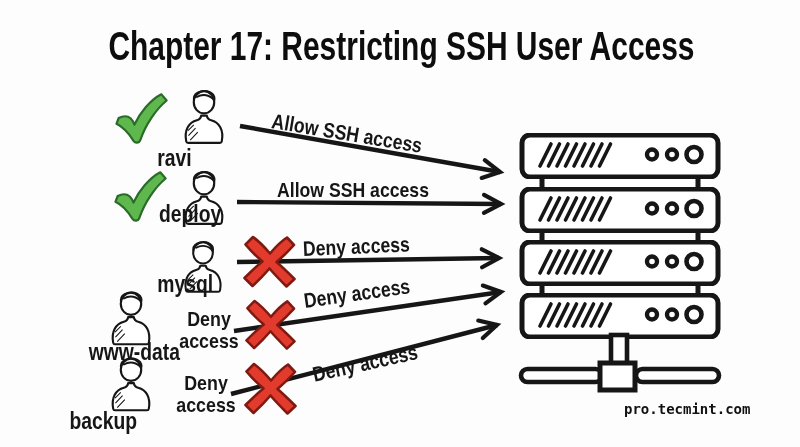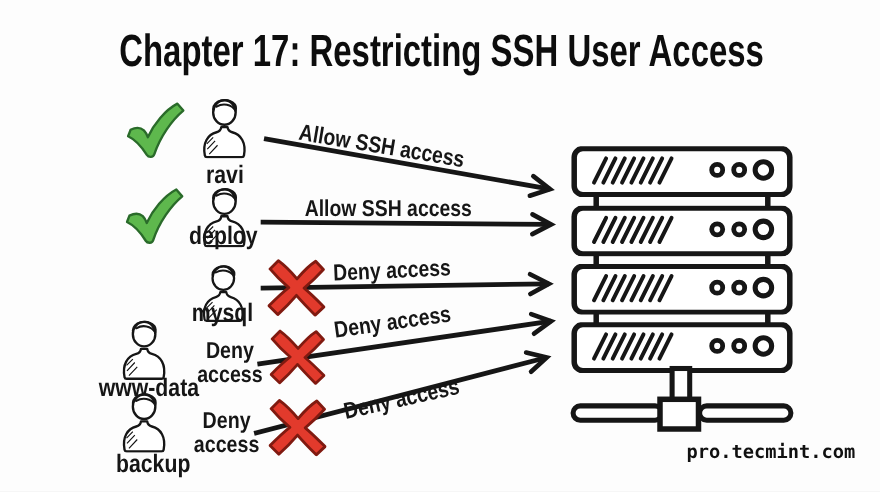--- a/index.html
+++ b/index.html
@@ -18,36 +18,36 @@
   }
   .abs{position:absolute}
   h1.title{
     position:absolute;left:0;right:12px;top:23px;margin:0;
     font-size:41px;line-height:46px;font-weight:700;color:#0d0d0d;
   }
   .title-cond{display:inline-block;transform:scaleX(0.73);transform-origin:center top;white-space:nowrap}
   .cond{display:inline-block;transform:scaleX(0.84);transform-origin:left center;white-space:nowrap}
   .uname{
     position:absolute;font-weight:700;font-size:23px;line-height:24px;
-    text-align:center;color:var(--ink);
+    color:var(--ink);
   }
   .uname .cond{transform-origin:center center}
   .side-label{
     position:absolute;width:76px;text-align:center;font-weight:700;
     font-size:21px;line-height:22px;color:var(--ink);
     transform:scaleX(0.85);transform-origin:center top;
   }
   .alabel{
     position:absolute;font-weight:700;font-size:21px;line-height:22px;
     color:var(--ink);transform-origin:left center;white-space:nowrap;z-index:3;
   }
   .watermark{
     position:absolute;left:624px;top:401px;
     font-family:"DejaVu Sans Mono", monospace;font-weight:700;
-    font-size:17px;color:#111;letter-spacing:0;
+    font-size:14px;color:#111;letter-spacing:0;
   }
   svg{display:block;overflow:visible}
   .arrows{position:absolute;left:0;top:0;z-index:1;pointer-events:none}
   .mark{z-index:2}
   .ink-line{stroke:var(--ink);fill:none}
   .defs-holder{position:absolute;width:0;height:0}
 </style>
 </head>
 <body>
 
@@ -140,21 +140,21 @@
     <div class="side-label" style="left:171px;top:308px">Deny access</div>
     <svg class="abs mark" style="left:245px;top:299px" width="51" height="51" viewBox="0 0 53 53">
         <use href="#sym-x"></use>
       </svg>
   </div>
 
   <div>
     <svg class="abs" style="left:107px;top:356px" width="48" height="56" viewBox="0 0 54 62">
         <use href="#sym-user"></use>
       </svg>
-    <div class="uname" style="left:84px;top:409px;width:110px"><span class="cond">backup</span></div>
+    <div class="uname" style="left:63px;top:409px;width:110px"><span class="cond">backup</span></div>
     <div class="side-label" style="left:168px;top:372px">Deny access</div>
     <svg class="abs mark" style="left:244px;top:362px" width="53" height="53" viewBox="0 0 53 53">
         <use href="#sym-x"></use>
       </svg>
   </div>
 
   <svg class="abs mark" style="left:518px;top:129px" width="204" height="266" viewBox="0 0 204 266">
 
     <path d="M24,46 L24,62 M180,46 L180,62 M24,99 L24,115 M180,99 L180,115 M24,152 L24,168 M180,152 L180,168" stroke="var(--ink)" stroke-width="5" fill="none"></path>
     <use href="#sym-server-unit" x="0" y="4" width="204" height="46"></use>

